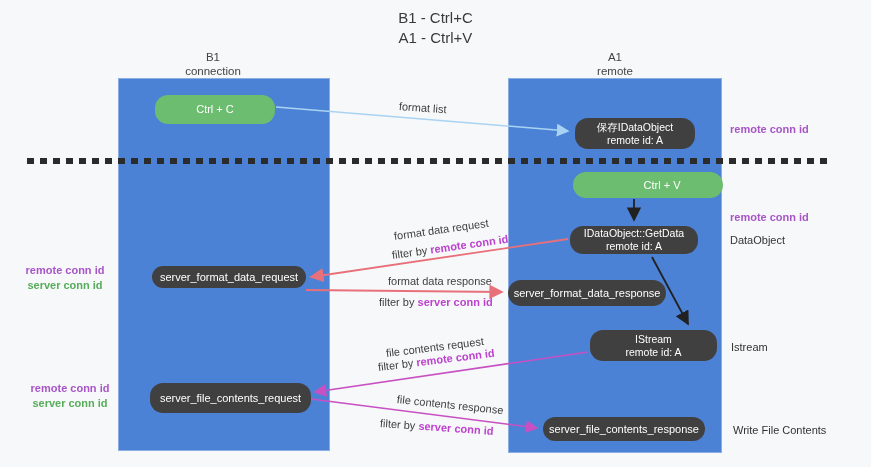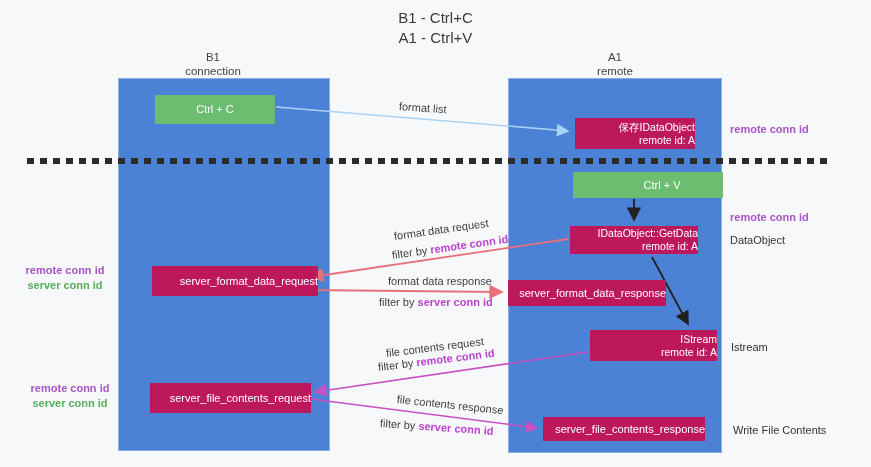--- a/index.html
+++ b/index.html
@@ -22,23 +22,24 @@
     text-align:center;font-size:11.5px;line-height:14px;color:#444;
   }
   .lane{
     background:#4c82d6;
     box-shadow:0 0 0 1px rgba(255,255,255,.35) inset;
   }
   .box{
     display:flex;flex-direction:column;align-items:center;justify-content:center;
     color:#fff;font-size:11px;line-height:13px;text-align:center;
     white-space:nowrap;
+    border-radius:13px;
   }
   .box.green{background:#6cbd70;}
-  .box.orange{background:#be185d;align-items:flex-end;}
+  .box.orange{background:#404040;}
   .box .sub{font-size:10.5px;}
   .flow-label{
     font-size:11px;color:#3f3f3f;white-space:nowrap;
     transform-origin:left center;
   }
   .flow-label b.purple{color:#bd43cf;font-weight:bold;}
   .side-label{font-size:11px;white-space:nowrap;color:#333;}
   .side-label.purple{color:#a855c8;font-weight:bold;}
   .side-label.green{color:#56ad5a;font-weight:bold;}
   .left-label-group{text-align:center;line-height:15px;}
@@ -107,21 +108,21 @@
 
   <div class="abs box green" style="left:573px;top:172px;width:122px;height:26px;padding-left:28px;">
     <span>Ctrl + V</span>
   </div>
 
   <div class="abs box orange" style="left:570px;top:226px;width:128px;height:28px;">
     <span class="sub">IDataObject::GetData</span>
     <span class="sub">remote id: A</span>
   </div>
 
-  <div class="abs box orange" style="left:152px;top:266px;width:154px;height:30px;padding-left:12px;">
+  <div class="abs box orange" style="left:152px;top:266px;width:154px;height:22px;">
     <span>server_format_data_request</span>
   </div>
 
   <div class="abs box orange" style="left:508px;top:280px;width:158px;height:26px;">
     <span>server_format_data_response</span>
   </div>
 
   <div class="abs box orange" style="left:590px;top:330px;width:127px;height:31px;">
     <span class="sub">IStream</span>
     <span class="sub">remote id: A</span>

